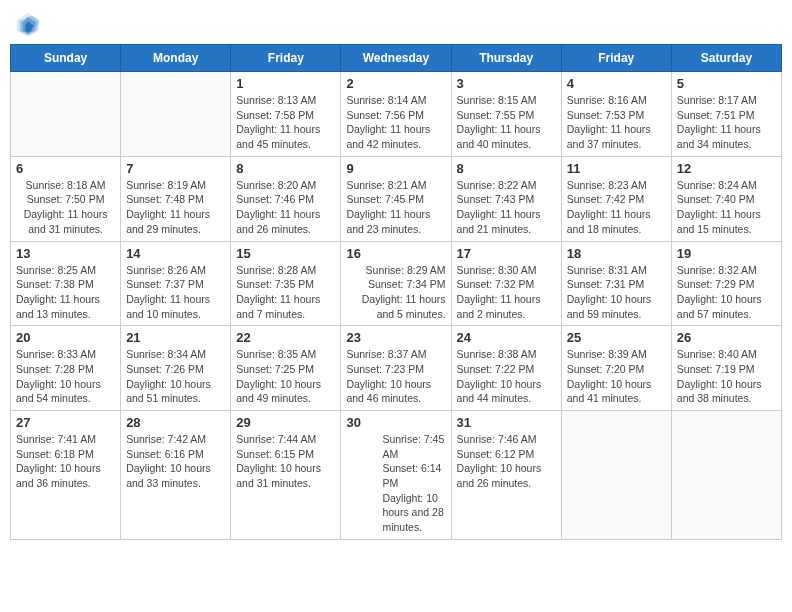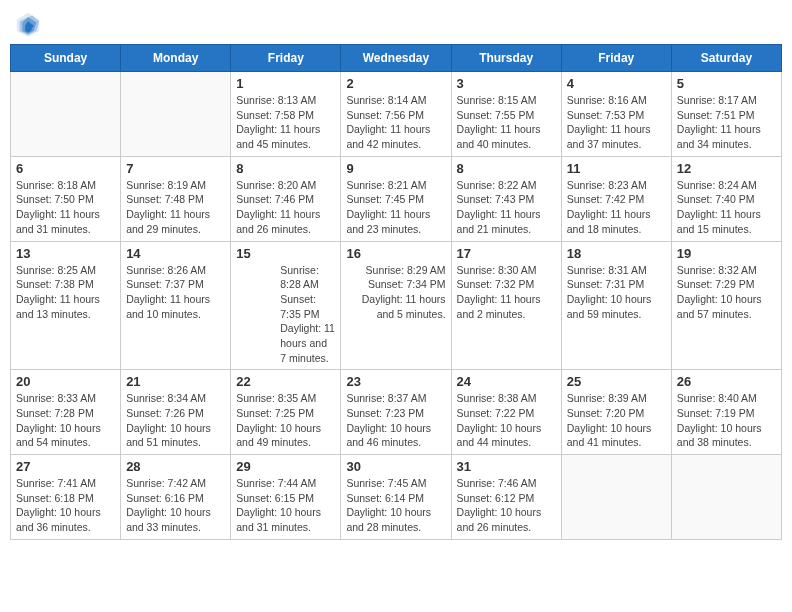--- a/index.html
+++ b/index.html
@@ -154,21 +154,21 @@
         <td>
           <div class="day-num">5</div>
           <div class="day-info" style="white-space: pre-line;">Sunrise: 8:17 AM
 Sunset: 7:51 PM
 Daylight: 11 hours and 34 minutes.</div>
         </td>
       </tr>
       <tr>
         <td>
           <div class="day-num">6</div>
-          <div class="day-info" style="white-space: pre-line;">Sunrise: 8:18 AM
+          <div class="day-info" style="white-space: pre-line; text-align: center;">Sunrise: 8:18 AM
 Sunset: 7:50 PM
 Daylight: 11 hours and 31 minutes.</div>
         </td>
         <td>
           <div class="day-num">7</div>
           <div class="day-info" style="white-space: pre-line;">Sunrise: 8:19 AM
 Sunset: 7:48 PM
 Daylight: 11 hours and 29 minutes.</div>
         </td>
         <td>
@@ -210,21 +210,21 @@
 Daylight: 11 hours and 13 minutes.</div>
         </td>
         <td>
           <div class="day-num">14</div>
           <div class="day-info" style="white-space: pre-line;">Sunrise: 8:26 AM
 Sunset: 7:37 PM
 Daylight: 11 hours and 10 minutes.</div>
         </td>
         <td>
           <div class="day-num">15</div>
-          <div class="day-info" style="white-space: pre-line; margin-left: 44px;">Sunrise: 8:28 AM
+          <div class="day-info" style="white-space: pre-line;">Sunrise: 8:28 AM
 Sunset: 7:35 PM
 Daylight: 11 hours and 7 minutes.</div>
         </td>
         <td>
           <div class="day-num">16</div>
           <div class="day-info" style="white-space: pre-line; text-align: right;">Sunrise: 8:29 AM
 Sunset: 7:34 PM
 Daylight: 11 hours and 5 minutes.</div>
         </td>
         <td>
@@ -304,21 +304,21 @@
 Daylight: 10 hours and 33 minutes.</div>
         </td>
         <td>
           <div class="day-num">29</div>
           <div class="day-info" style="white-space: pre-line;">Sunrise: 7:44 AM
 Sunset: 6:15 PM
 Daylight: 10 hours and 31 minutes.</div>
         </td>
         <td>
           <div class="day-num">30</div>
-          <div class="day-info" style="white-space: pre-line;">Sunrise: 7:45 AM
+          <div class="day-info" style="white-space: pre-line; margin-left: 36px;">Sunrise: 7:45 AM
 Sunset: 6:14 PM
 Daylight: 10 hours and 28 minutes.</div>
         </td>
         <td>
           <div class="day-num">31</div>
           <div class="day-info" style="white-space: pre-line;">Sunrise: 7:46 AM
 Sunset: 6:12 PM
 Daylight: 10 hours and 26 minutes.</div>
         </td>
         <td class="empty"></td>

